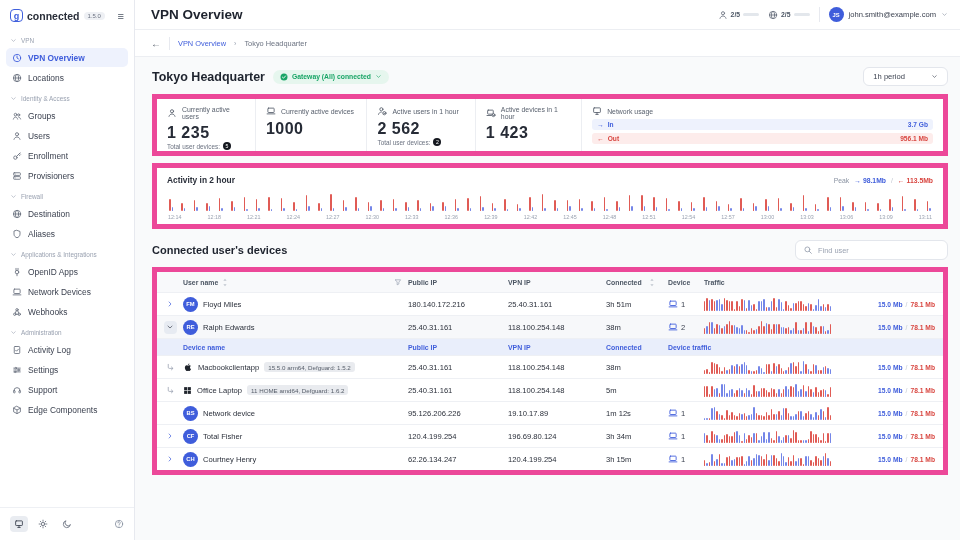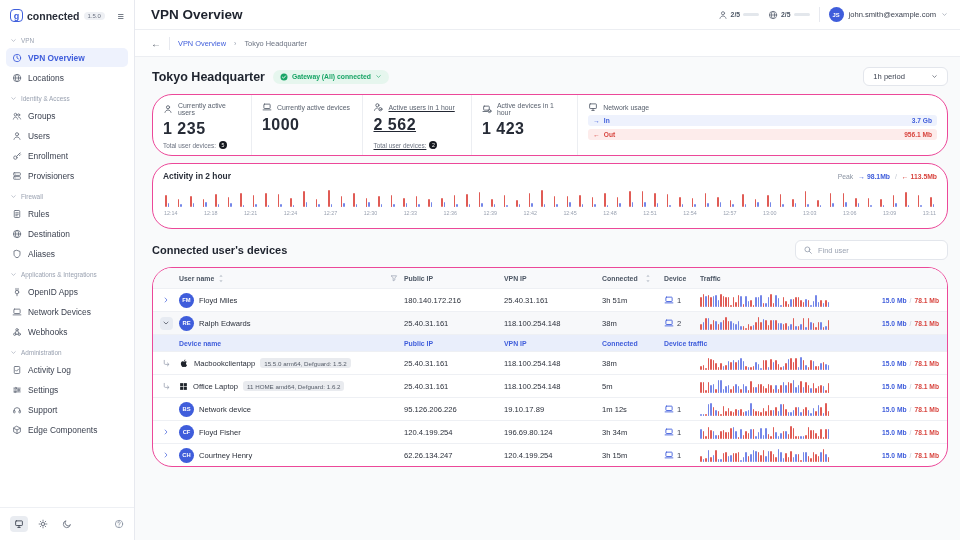--- a/index.html
+++ b/index.html
@@ -48,21 +48,21 @@
   .crumb-gt { font-size:7px; color:#9aa2b1; }
   .crumb-cur { font-size:7.4px; color:#6b7280; }
 
   
   .main { position:absolute; left:135px; top:57px; right:0; bottom:0; padding:10px 12px 0 17px; }
   .page-head { display:flex; align-items:center; gap:8px; }
   .page-title { font-size:12.5px; font-weight:bold; color:#1e232e; }
   .gw-badge { display:flex; align-items:center; gap:4px; background:#e6f6ee; color:#18a566; font-size:6.8px; font-weight:bold; padding:3px 7px; border-radius:9px; cursor:pointer; }
   .period-select { margin-left:auto; background:#fff; border:1px solid #e3e6ec; border-radius:6px; padding:4px 9px; font-size:7.6px; color:#3c4250; display:flex; align-items:center; gap:26px; cursor:pointer; }
 
-  .card { background:#fff; border:1px solid #ec4899; border-radius:20px; }
+  .card { background:#fff; border:5px solid #ec4899; border-radius:0; }
   .stats-card { margin-top:8px; height:62px; display:flex; align-items:stretch; overflow:hidden; }
   .stat-cell { padding:7px 10px 6px 10px; display:flex; flex-direction:column; border-right:1px solid #eceef2; }
   .stat-label { display:flex; align-items:center; gap:5px; font-size:6.9px; color:#59616e; }
   .stat-label .icon { color:#59616e; }
   .stat-value { font-size:16px; font-weight:bold; color:#262b36; margin-top:4px; letter-spacing:.5px; }
   .stat-sub { margin-top:auto; display:flex; align-items:center; gap:3px; font-size:6.4px; color:#6b7280; }
   .count-dot { width:8px; height:8px; border-radius:50%; background:#15181f; color:#fff; font-size:5.2px; display:flex; align-items:center; justify-content:center; }
   .net-cell { padding:7px 10px; display:flex; flex-direction:column; gap:3px; }
   .net-row { display:flex; align-items:center; gap:4px; border-radius:3px; padding:2px 5px; font-size:6.6px; font-weight:bold; }
   .net-row.in { background:#eef2fd; color:#3f5ddb; }
@@ -209,29 +209,20 @@
             <svg viewBox="0 0 16 16" width="7" height="7" fill="none" stroke="currentColor" stroke-width="1.4" stroke-linecap="round" stroke-linejoin="round">
               <path d="M4 6.2L8 10l4-3.8"></path>
             </svg>
           </span>
           <span>Firewall</span>
     </div>
 
       <div class="nav-item ">
         <span class="icon ">
             <svg viewBox="0 0 16 16" width="10" height="10" fill="none" stroke="currentColor" stroke-width="1.4" stroke-linecap="round" stroke-linejoin="round">
-              <rect x="3.6" y="2.4" width="8.8" height="11.2" rx="1.4"></rect>
-              <path d="M6 6h4M6 8.4h4M6 10.8h2.4"></path>
-            </svg>
-          </span>
-          <span>Rules</span>
-      </div>
-      <div class="nav-item ">
-        <span class="icon ">
-            <svg viewBox="0 0 16 16" width="10" height="10" fill="none" stroke="currentColor" stroke-width="1.4" stroke-linecap="round" stroke-linejoin="round">
               <circle cx="8" cy="8" r="5.8"></circle>
               <ellipse cx="8" cy="8" rx="2.6" ry="5.8"></ellipse>
               <path d="M2.4 8h11.2"></path>
             </svg>
           </span>
           <span>Destination</span>
       </div>
       <div class="nav-item ">
         <span class="icon ">
             <svg viewBox="0 0 16 16" width="10" height="10" fill="none" stroke="currentColor" stroke-width="1.4" stroke-linecap="round" stroke-linejoin="round">
@@ -455,21 +446,21 @@
               <svg viewBox="0 0 16 16" width="10" height="10" fill="none" stroke="currentColor" stroke-width="1.4" stroke-linecap="round" stroke-linejoin="round">
                 <rect x="3" y="3.4" width="10" height="7" rx="1"></rect>
                 <path d="M1.8 12.6h12.4"></path>
               </svg>
             </span>
             <span>Currently active devices</span>
           </span>
     <span class="stat-value">1000</span>
 
   </div>
-  <div class="stat-cell" style="flex:166;text-decoration:underline;">
+  <div class="stat-cell" style="flex:166;">
     <span class="stat-label">
             <span class="icon ">
               <svg viewBox="0 0 16 16" width="10" height="10" fill="none" stroke="currentColor" stroke-width="1.4" stroke-linecap="round" stroke-linejoin="round">
                 <circle cx="7" cy="5.2" r="2.5"></circle>
                 <path d="M2.4 13.4c.8-2.5 2.5-3.8 4.6-3.8"></path>
                 <circle cx="11.8" cy="11.5" r="2.6"></circle>
                 <path d="M10.7 11.5l.9.9 1.5-1.7"></path>
               </svg>
             </span>
             <span>Active users in 1 hour</span>
@@ -1290,21 +1281,21 @@
   <div class="trow ">
     <span class="tcell c1">
           <span class="row-chev ">
             <svg viewBox="0 0 16 16" width="8" height="8" fill="none" stroke="currentColor" stroke-width="1.4" stroke-linecap="round" stroke-linejoin="round">
               <path d="M6.2 4L10 8l-3.8 4"></path>
             </svg>
           </span>
         </span>
     <span class="tcell">
       <span class="avatar">CF</span>
-      <span>Floyd Fisher</span>
+      <span>Total Fisher</span>
     </span>
     <span class="tcell">120.4.199.254</span>
     <span class="tcell">196.69.80.124</span>
     <span class="tcell">3h 34m</span>
     <span class="tcell">
   <span class="dev-count">
     <span class="icon ">
               <svg viewBox="0 0 16 16" width="10" height="10" fill="none" stroke="currentColor" stroke-width="1.4" stroke-linecap="round" stroke-linejoin="round">
                 <rect x="3" y="3.4" width="10" height="7" rx="1"></rect>
                 <path d="M1.8 12.6h12.4"></path>

